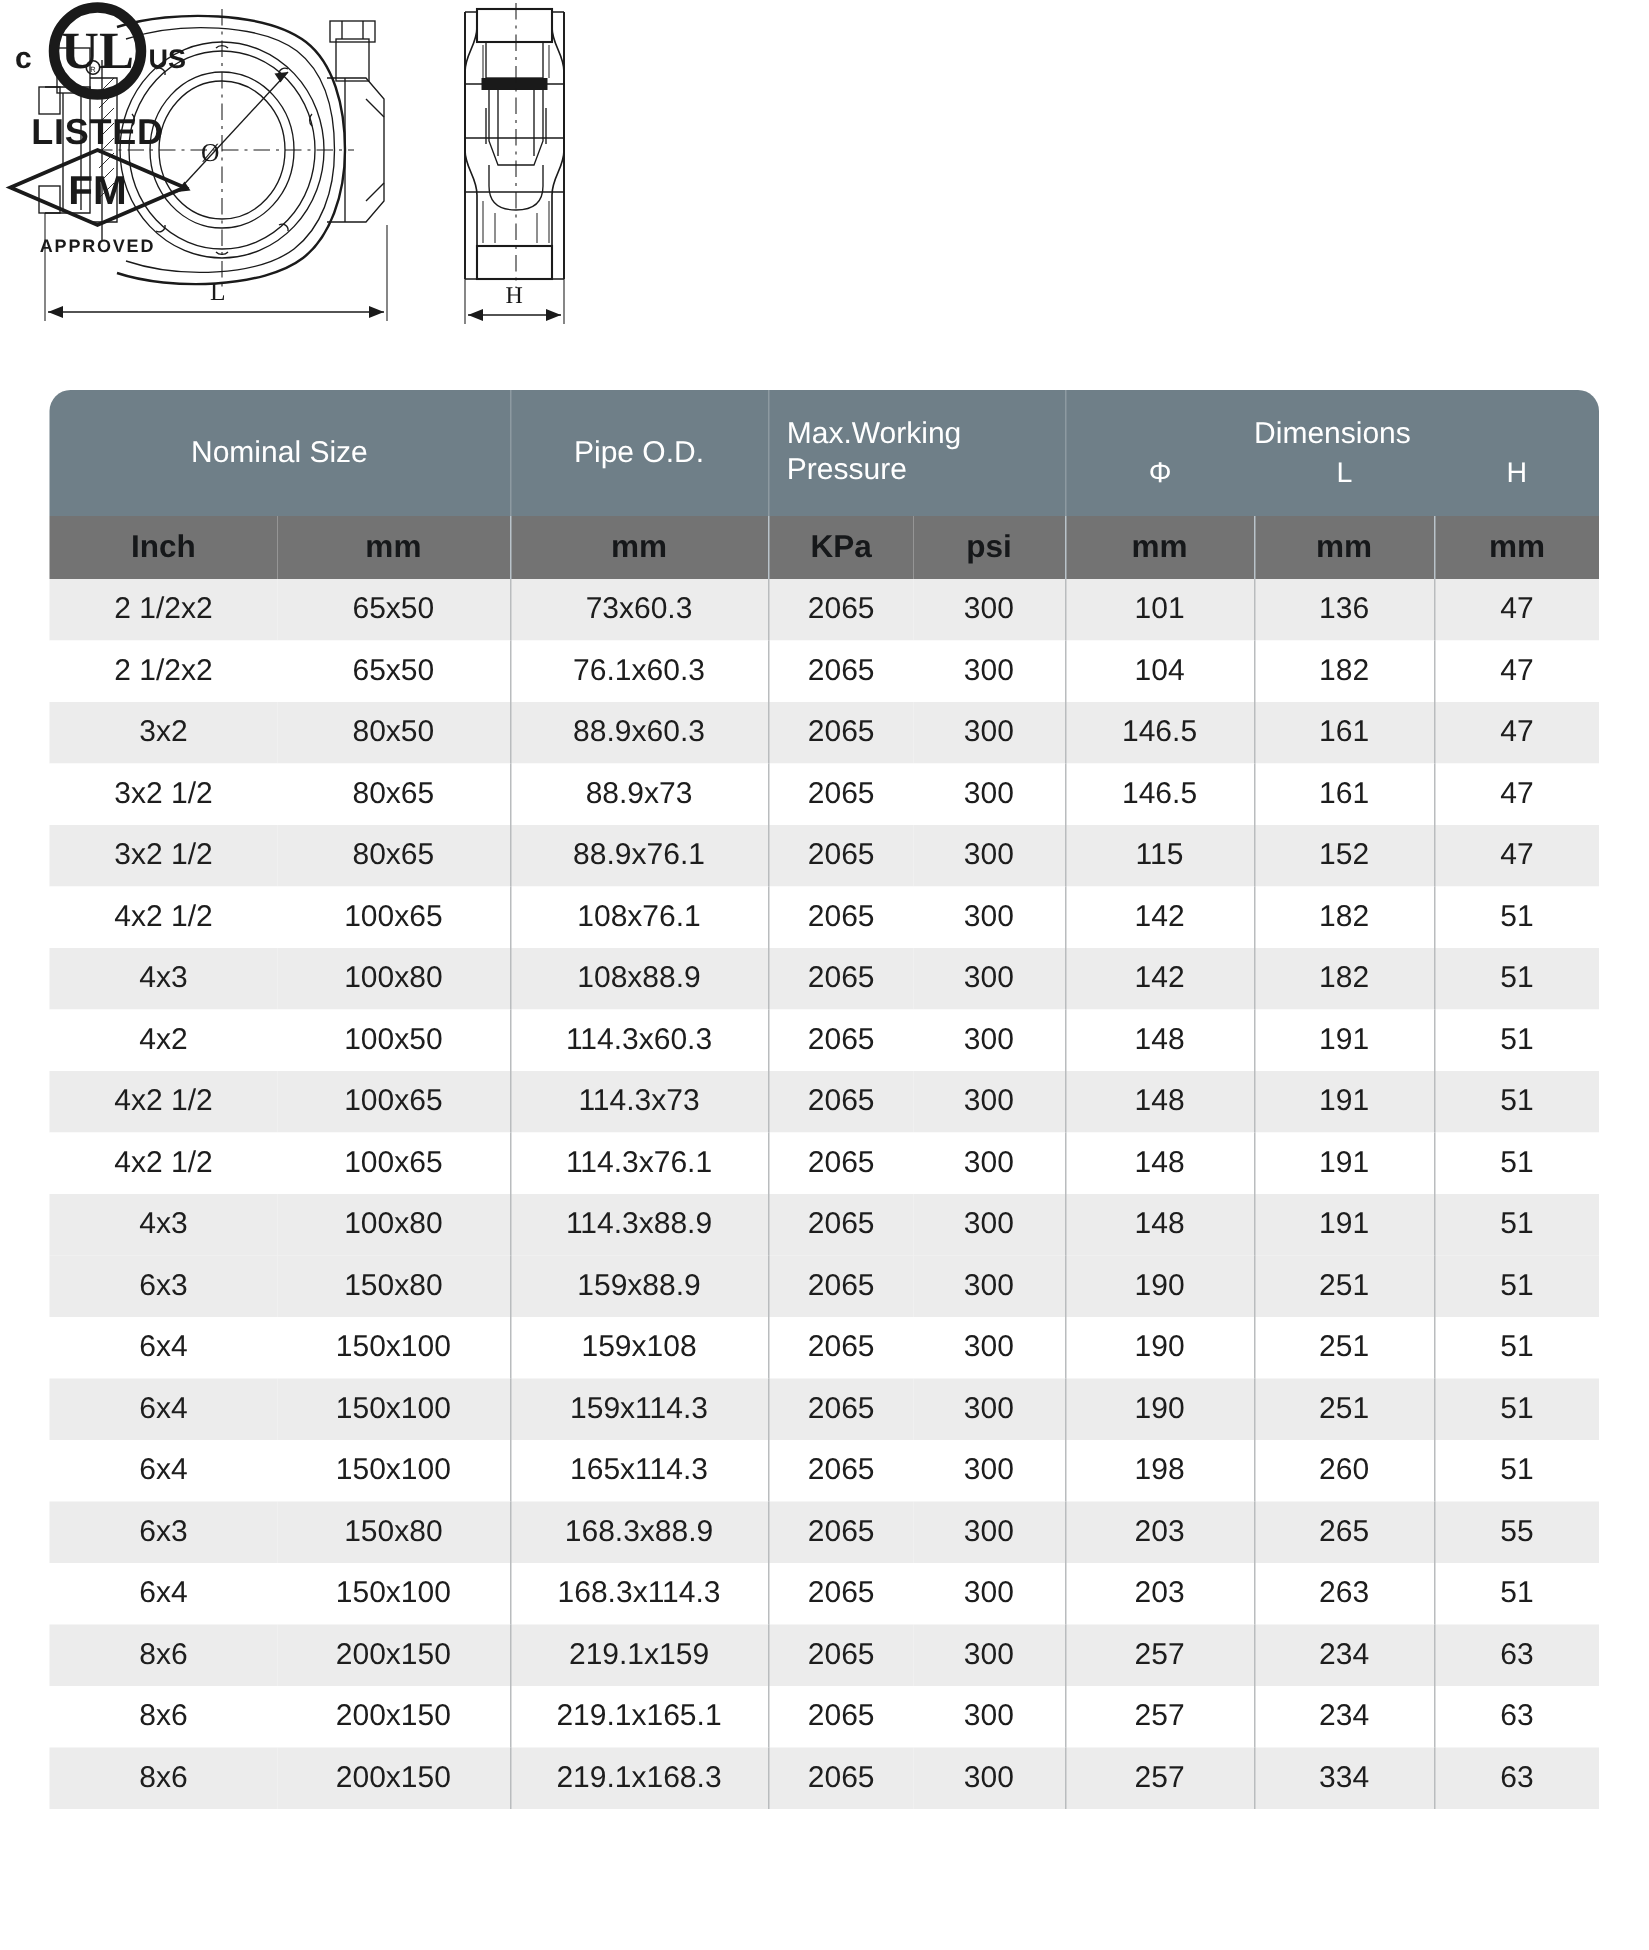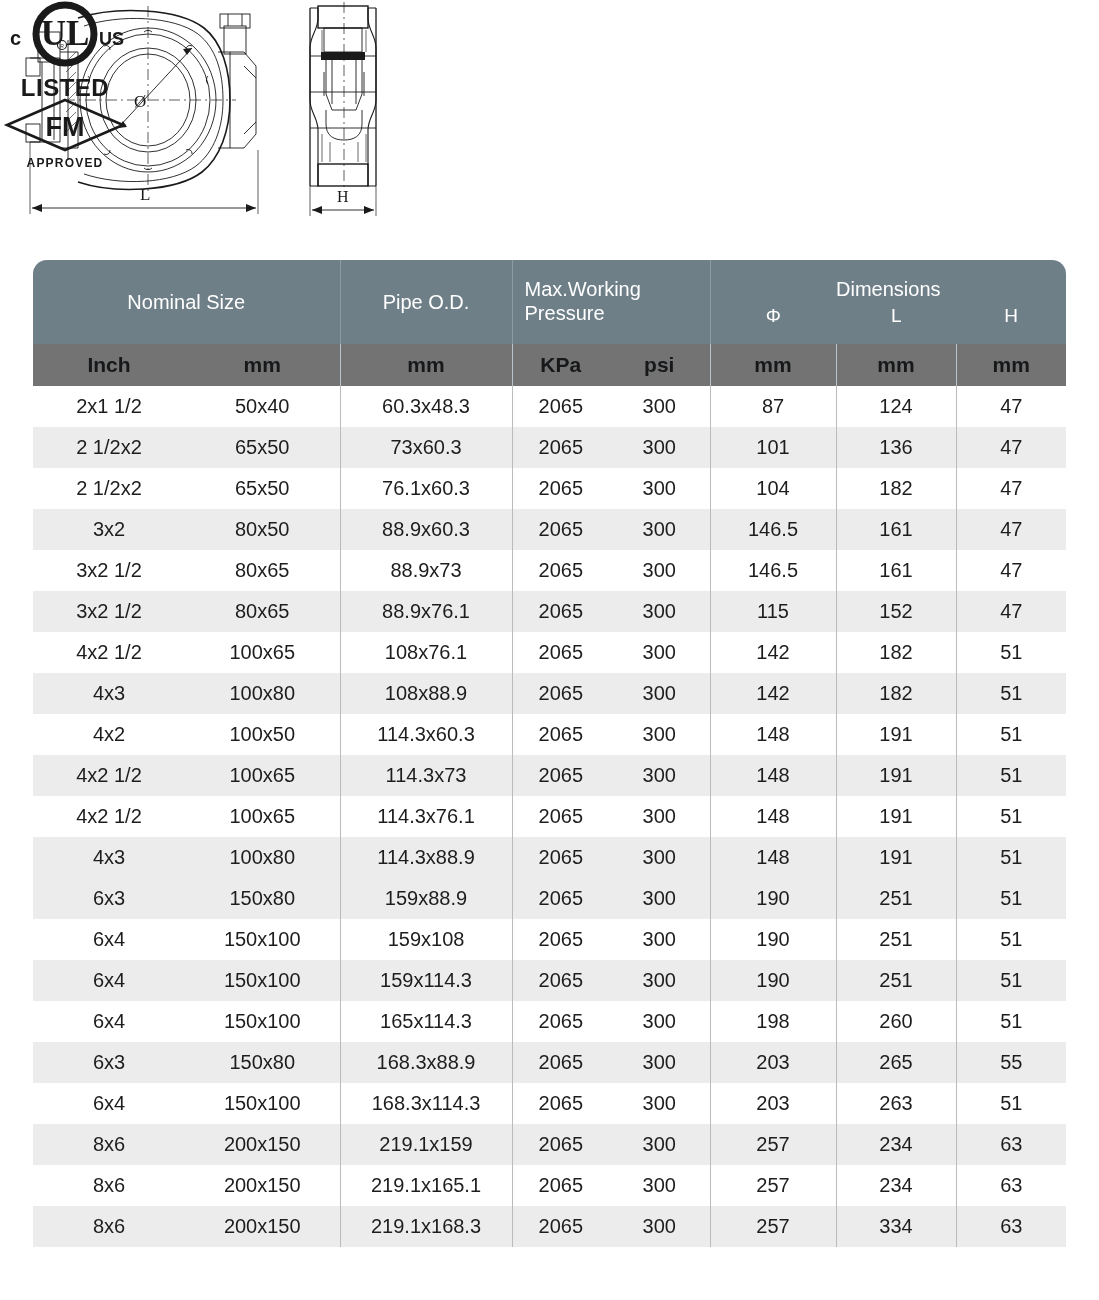--- a/index.html
+++ b/index.html
@@ -321,30 +321,20 @@
         <th class="unit-cell">mm</th>
         <th class="unit-cell nosep">KPa</th>
         <th class="unit-cell">psi</th>
         <th class="unit-cell">mm</th>
         <th class="unit-cell">mm</th>
         <th class="unit-cell last">mm</th>
       </tr>
     </thead>
 
     <tbody id="spec-body">
-        <tr class="odd">
-          <td class="nosep">2x1 1/2</td>
-          <td>50x40</td>
-          <td>60.3x48.3</td>
-          <td class="nosep">2065</td>
-          <td>300</td>
-          <td>87</td>
-          <td>124</td>
-          <td class="last">47</td>
-        </tr>
         <tr class="even">
           <td class="nosep">2 1/2x2</td>
           <td>65x50</td>
           <td>73x60.3</td>
           <td class="nosep">2065</td>
           <td>300</td>
           <td>101</td>
           <td>136</td>
           <td class="last">47</td>
         </tr>

